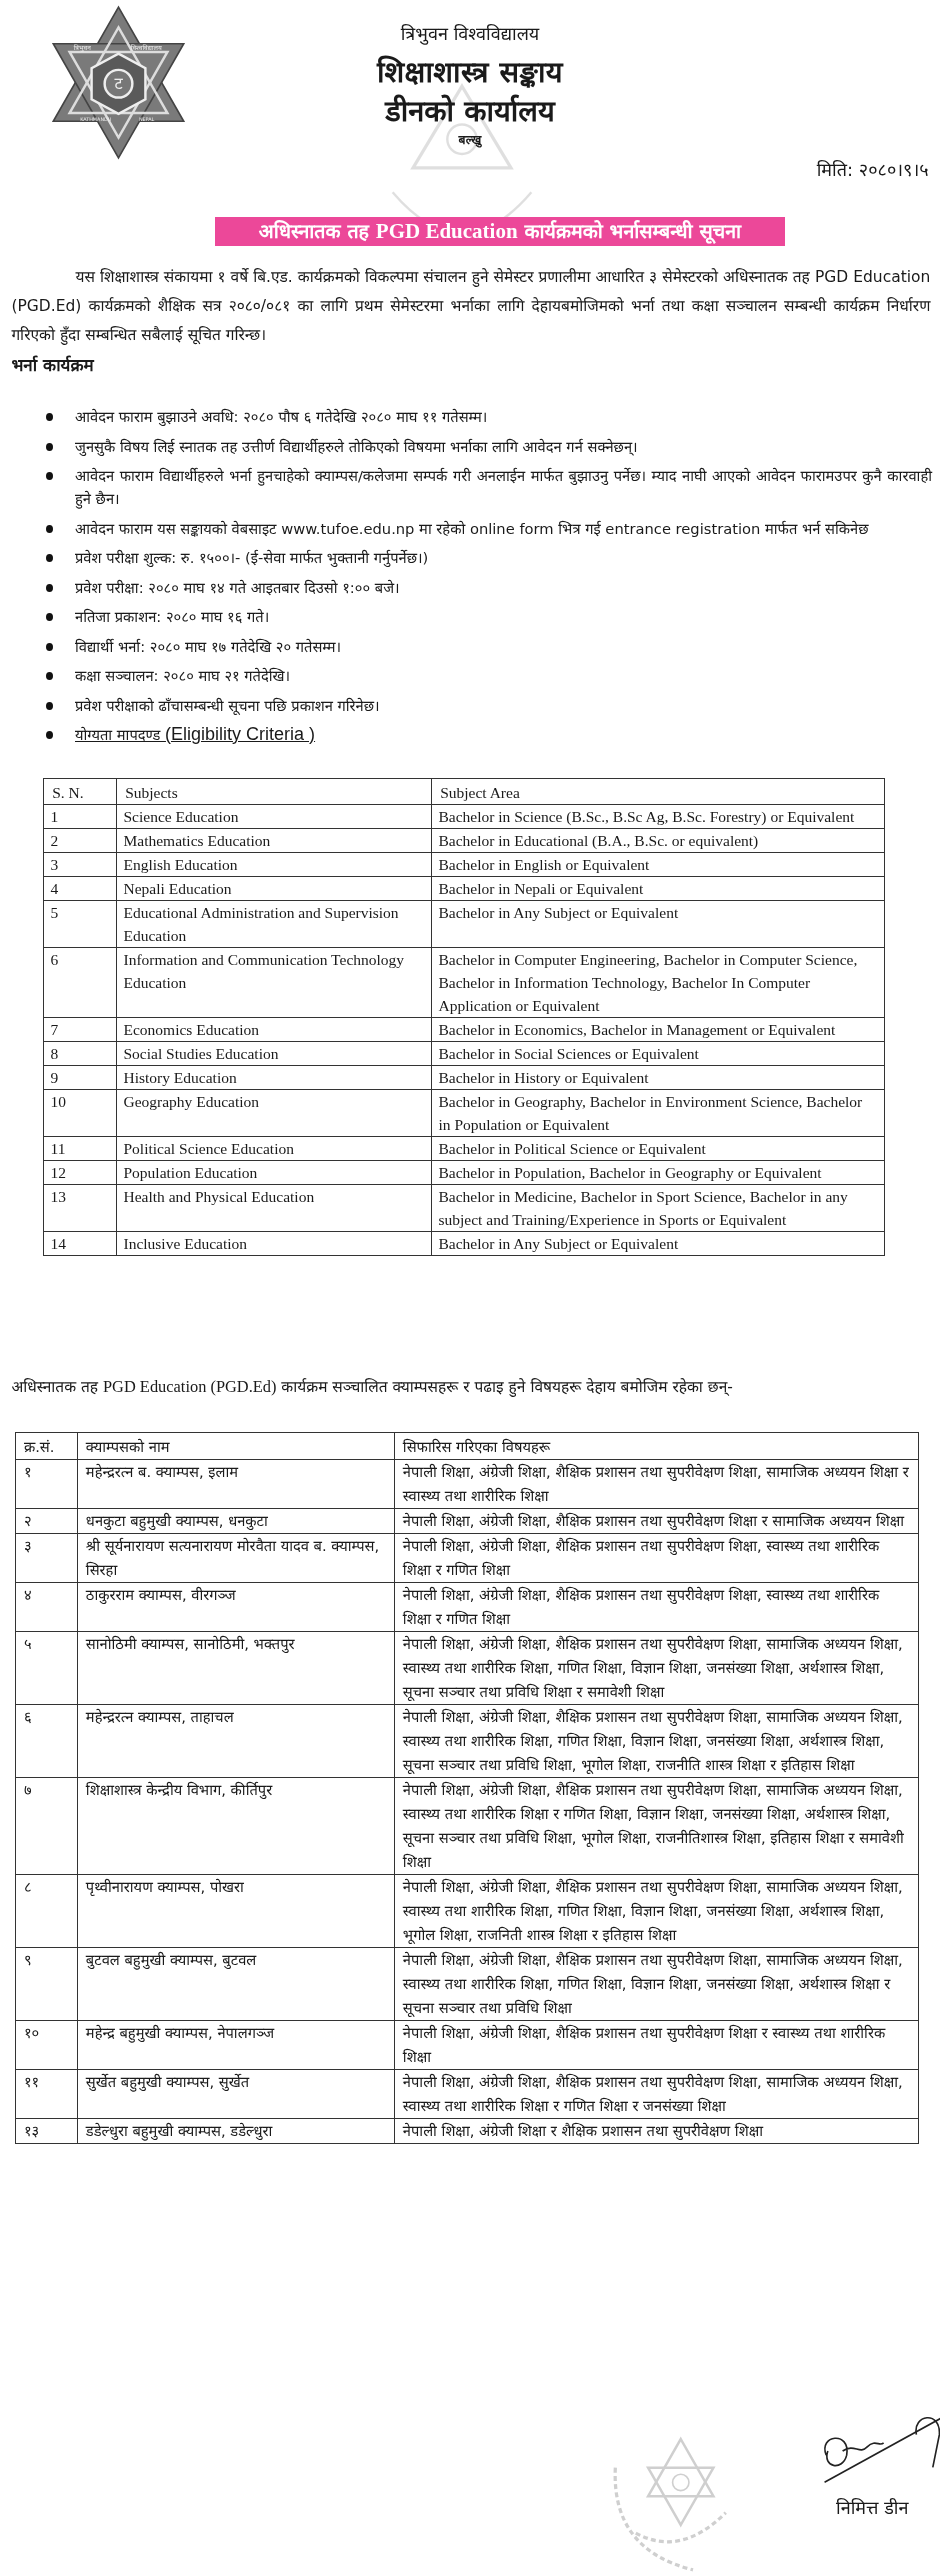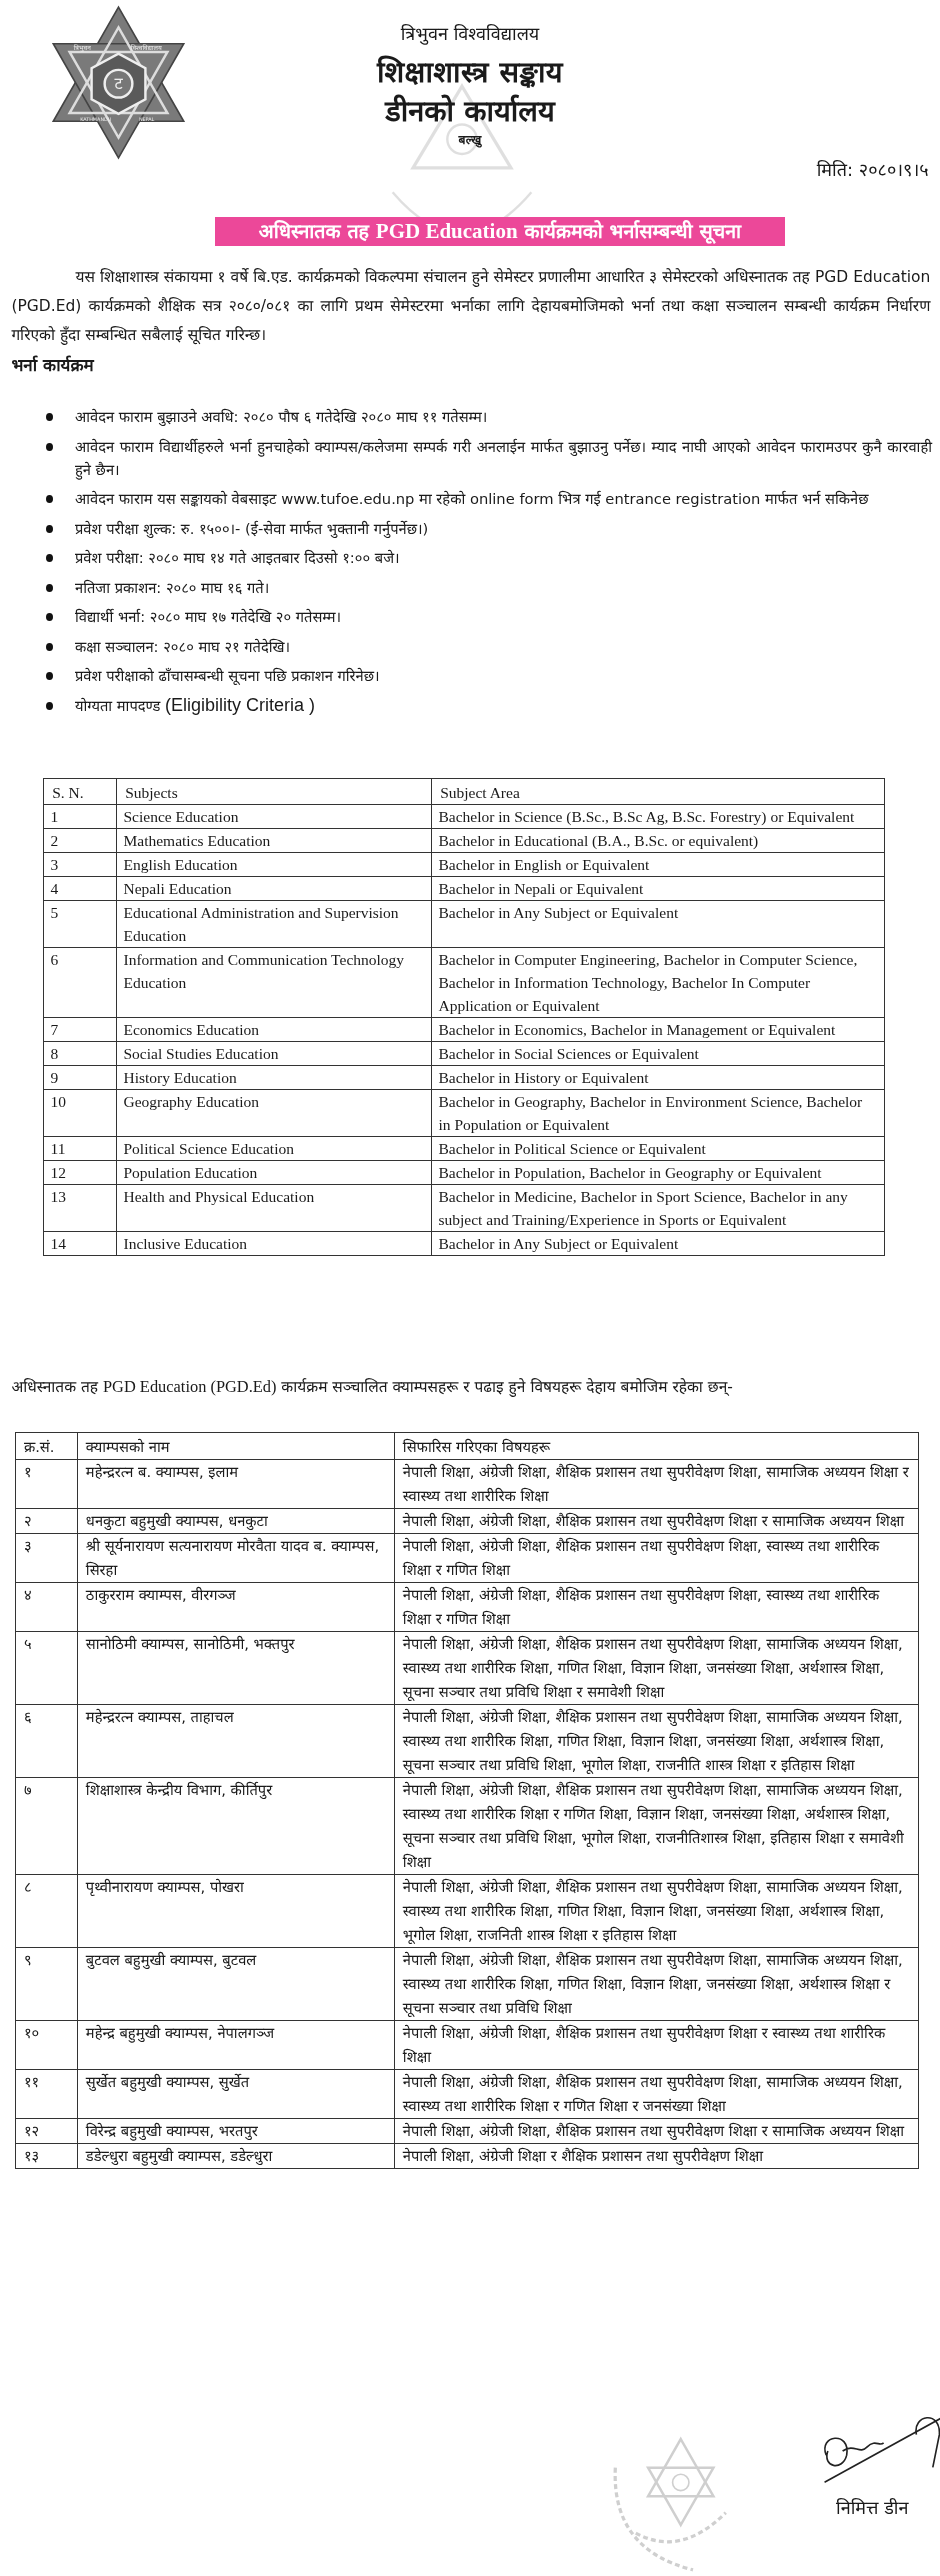--- a/index.html
+++ b/index.html
@@ -31,21 +31,21 @@
     text-align: justify; text-indent: 64px;
     font-family: "DejaVu Sans", sans-serif;
   }
   .p1 { top: 263px; }
   .section-h { left: 11.4px; top: 353px; font-size: 17px; font-weight: bold; font-family: "DejaVu Sans", sans-serif; }
   .bullets { left: 41px; top: 405px; width: 891px; margin: 0; padding: 0; list-style: none;
     font-family: "DejaVu Sans", sans-serif; font-size: 14.7px; }
   .bullets li { position: relative; padding-left: 34px; line-height: 23px; margin-bottom: 6.5px; text-align: justify; }
   .bullets li .dot { position: absolute; left: 4.9px; top: 8.2px; width: 7.4px; height: 8.2px; border-radius: 50%; background: #111; }
   .bullets li .en-in { font-family: "Liberation Serif", serif; font-size: 15.5px; }
-  .bullets li.elig { font-size: 14.7px; }
+  .bullets li.elig { font-size: 14.7px; text-decoration: underline; }
   .bullets li.elig .en-in { font-family: "Liberation Sans", sans-serif; font-size: 18px; }
   
   table { border-collapse: collapse; position: absolute; }
   table td, table th { border: 1.3px solid #333; vertical-align: top; text-align: left; font-weight: normal; padding: 1.6px 9.8px 0.8px 8.2px; }
   .t1 { left: 43px; top: 778px; width: 842px; font-family: "Liberation Serif", serif; font-size: 15.5px; line-height: 23px; }
   .t1 td { padding: 0 6.5px; }
   .t1 .c0 { width: 54px; }
   .t1 .c1 { width: 296px; }
   .t2 { left: 14.7px; top: 1432px; width: 904px; font-family: "DejaVu Sans", sans-serif; font-size: 14.7px; line-height: 24px; }
   .t2 td { padding: 0 6.5px 0 8.2px; }
@@ -96,20 +96,21 @@
 <div class="abs banner">
   <span>अधिस्नातक तह </span><span class="en">PGD Education</span><span> कार्यक्रमको भर्नासम्बन्धी सूचना</span>
 </div>
 
 <div class="abs para p1">यस शिक्षाशास्त्र संकायमा १ वर्षे बि.एड. कार्यक्रमको विकल्पमा संचालन हुने सेमेस्टर प्रणालीमा आधारित ३ सेमेस्टरको अधिस्नातक तह PGD Education (PGD.Ed) कार्यक्रमको शैक्षिक सत्र २०८०/०८१ का लागि प्रथम सेमेस्टरमा भर्नाका लागि देहायबमोजिमको भर्ना तथा कक्षा सञ्चालन सम्बन्धी कार्यक्रम निर्धारण गरिएको हुँदा सम्बन्धित सबैलाई सूचित गरिन्छ।</div>
 
 <div class="abs section-h">भर्ना कार्यक्रम</div>
 
 <ul class="abs bullets">
   <li><span class="dot"></span><span>आवेदन फाराम बुझाउने अवधि: २०८० पौष ६ गतेदेखि २०८० माघ ११ गतेसम्म।</span></li>
+  <li><span class="dot"></span><span>जुनसुकै विषय लिई स्नातक तह उत्तीर्ण विद्यार्थीहरुले तोकिएको विषयमा भर्नाका लागि आवेदन गर्न सक्नेछन्।</span></li>
   <li><span class="dot"></span><span>आवेदन फाराम विद्यार्थीहरुले भर्ना हुनचाहेको क्याम्पस/कलेजमा सम्पर्क गरी अनलाईन मार्फत बुझाउनु पर्नेछ। म्याद नाघी आएको आवेदन फारामउपर कुनै कारवाही हुने छैन।</span></li>
   <li><span class="dot"></span><span>आवेदन फाराम यस सङ्कायको वेबसाइट www.tufoe.edu.np मा रहेको online form भित्र गई entrance registration मार्फत भर्न सकिनेछ</span></li>
   <li><span class="dot"></span><span>प्रवेश परीक्षा शुल्क: रु. १५००।- (ई-सेवा मार्फत भुक्तानी गर्नुपर्नेछ।)</span></li>
   <li><span class="dot"></span><span>प्रवेश परीक्षा: २०८० माघ १४ गते आइतबार दिउसो १:०० बजे।</span></li>
   <li><span class="dot"></span><span>नतिजा प्रकाशन: २०८० माघ १६ गते।</span></li>
   <li><span class="dot"></span><span>विद्यार्थी भर्ना: २०८० माघ १७ गतेदेखि २० गतेसम्म।</span></li>
   <li><span class="dot"></span><span>कक्षा सञ्चालन: २०८० माघ २१ गतेदेखि।</span></li>
   <li><span class="dot"></span><span>प्रवेश परीक्षाको ढाँचासम्बन्धी सूचना पछि प्रकाशन गरिनेछ।</span></li>
   <li class="elig"><span class="dot"></span><span>योग्यता मापदण्ड </span><span class="en-in">(Eligibility Criteria )</span></li>
 </ul>
@@ -258,25 +259,20 @@
         <td class="c0">१०</td>
         <td class="c1">महेन्द्र बहुमुखी क्याम्पस, नेपालगञ्ज</td>
         <td class="">नेपाली शिक्षा, अंग्रेजी शिक्षा, शैक्षिक प्रशासन तथा सुपरीवेक्षण शिक्षा र स्वास्थ्य तथा शारीरिक शिक्षा</td>
       </tr>
       <tr>
         <td class="c0">११</td>
         <td class="c1">सुर्खेत बहुमुखी क्याम्पस, सुर्खेत</td>
         <td class="">नेपाली शिक्षा, अंग्रेजी शिक्षा, शैक्षिक प्रशासन तथा सुपरीवेक्षण शिक्षा, सामाजिक अध्ययन शिक्षा, स्वास्थ्य तथा शारीरिक शिक्षा र गणित शिक्षा र जनसंख्या शिक्षा</td>
       </tr>
       <tr>
-        <td class="c0">१२</td>
-        <td class="c1">विरेन्द्र बहुमुखी क्याम्पस, भरतपुर</td>
-        <td class="">नेपाली शिक्षा, अंग्रेजी शिक्षा, शैक्षिक प्रशासन तथा सुपरीवेक्षण शिक्षा र सामाजिक अध्ययन शिक्षा</td>
-      </tr>
-      <tr>
         <td class="c0">१३</td>
         <td class="c1">डडेल्धुरा बहुमुखी क्याम्पस, डडेल्धुरा</td>
         <td class="">नेपाली शिक्षा, अंग्रेजी शिक्षा र शैक्षिक प्रशासन तथा सुपरीवेक्षण शिक्षा</td>
       </tr>
     </tbody>
 </table>
 
 <div class="abs seal">
   <svg viewBox="0 0 160 170" width="131" height="139">
     <polygon points="95,5 135,75 55,75" fill="none" stroke="#555" stroke-width="3"></polygon>

